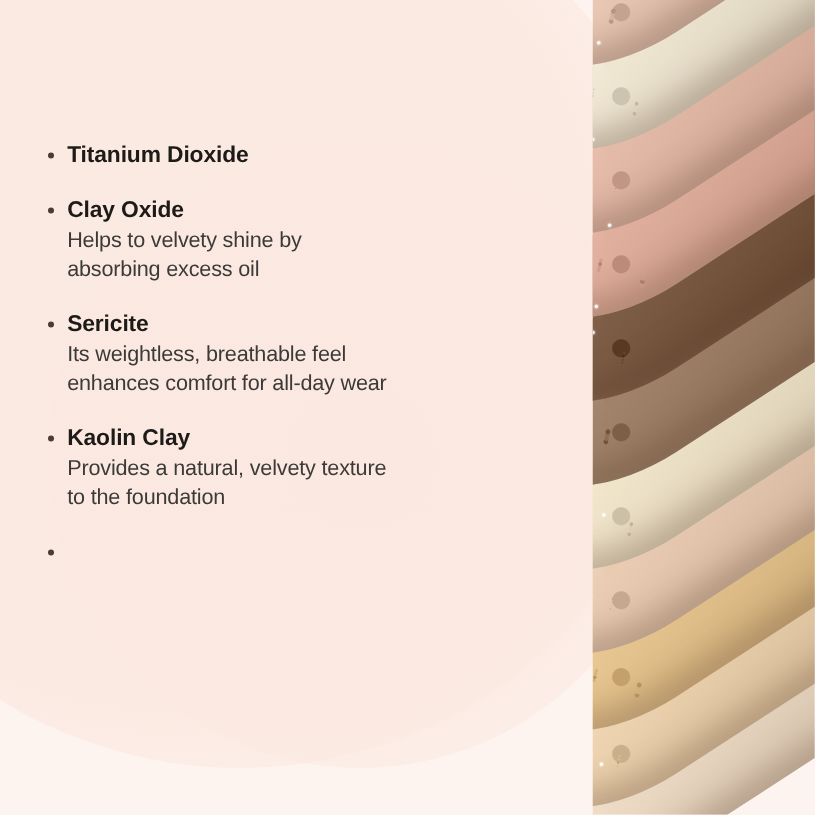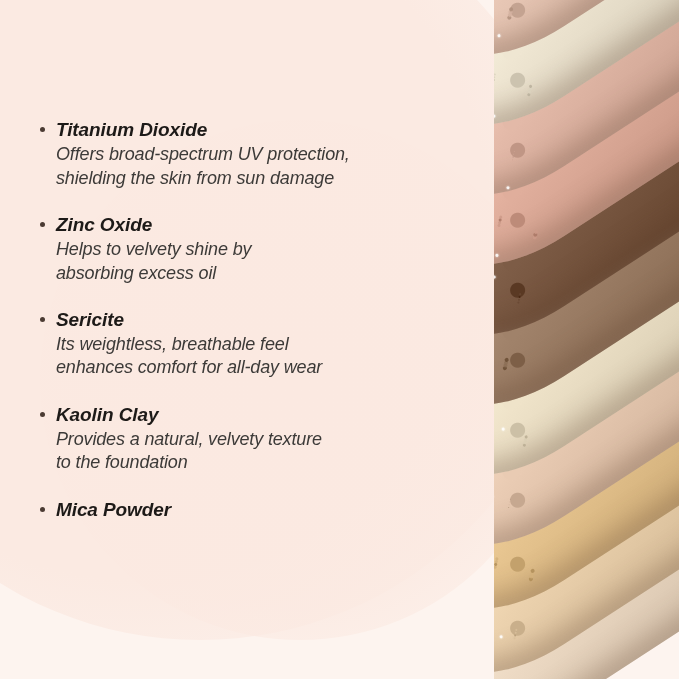--- a/index.html
+++ b/index.html
@@ -90,21 +90,20 @@
     top: 118px;
     width: 420px;
     list-style: none;
     margin: 0;
     padding: 0;
   }
   .item {
     position: relative;
     margin: 0 0 23px 0;
     padding-left: 20px;
-    font-style: italic;
   }
   .item:last-child { margin-bottom: 0; }
   .dot {
     position: absolute;
     left: 4px;
     top: 9px;
     width: 5px;
     height: 5px;
     border-radius: 50%;
     background: #4b3b33;
@@ -181,44 +180,41 @@
   <div class="blob"></div>
   <div class="blob2"></div>
 
   <div class="content">
 
 
     <ul class="list" id="list">
         <li class="item">
           <span class="dot"></span>
           <h2 class="item-title">Titanium Dioxide</h2>
-          <p class="item-desc">Offers broad-spectrum UV protection,
-shielding the skin from sun damage</p>
-        </li>
-        <li class="item">
-          <span class="dot"></span>
-          <h2 class="item-title">Zinc Oxide</h2>
+        </li>
+        <li class="item">
+          <span class="dot"></span>
+          <h2 class="item-title">Clay Oxide</h2>
           <p class="item-desc">Helps to velvety shine by
 absorbing excess oil</p>
         </li>
         <li class="item">
           <span class="dot"></span>
           <h2 class="item-title">Sericite</h2>
           <p class="item-desc">Its weightless, breathable feel
 enhances comfort for all-day wear</p>
         </li>
         <li class="item">
           <span class="dot"></span>
           <h2 class="item-title">Kaolin Clay</h2>
           <p class="item-desc">Provides a natural, velvety texture
 to the foundation</p>
         </li>
         <li class="item">
           <span class="dot"></span>
-          <h2 class="item-title">Mica Powder</h2>
         </li>
       </ul>
   </div>
 
   <div class="swatches" id="swatches">
       <div class="swatch" style="top: -34px; z-index: 20;">
         <div class="sw-body" style="background: linear-gradient(160deg, rgb(255, 222, 204) 0%, rgb(231, 198, 180) 42%, rgb(205, 172, 154) 100%);"></div>
         <div class="sw-crumbs" style="background: radial-gradient(circle at 70% 30%, rgb(189, 156, 138) 0px, rgb(189, 156, 138) 6px, transparent 7px), radial-gradient(circle at 40% 60%, rgb(181, 148, 130) 0px, rgb(181, 148, 130) 5px, transparent 6px), radial-gradient(circle at 80% 72%, rgb(195, 162, 144) 0px, rgb(195, 162, 144) 7px, transparent 8px), radial-gradient(circle at 55% 18%, rgb(201, 168, 150) 0px, rgb(201, 168, 150) 4px, transparent 5px), radial-gradient(circle at 25% 40%, rgb(241, 208, 190) 0px, rgb(241, 208, 190) 3px, transparent 4px), radial-gradient(circle at 90% 50%, rgb(231, 198, 180) 0px, rgb(231, 198, 180) 9px, transparent 10px);"></div>
         <span class="speck" style="width: 4px; height: 4px; left: 69px; top: 93px; background: rgb(176, 143, 125); opacity: 0.85;"></span>
         <span class="speck" style="width: 4px; height: 4px; left: 71px; top: 91px; background: rgb(211, 178, 160); opacity: 0.85;"></span>

